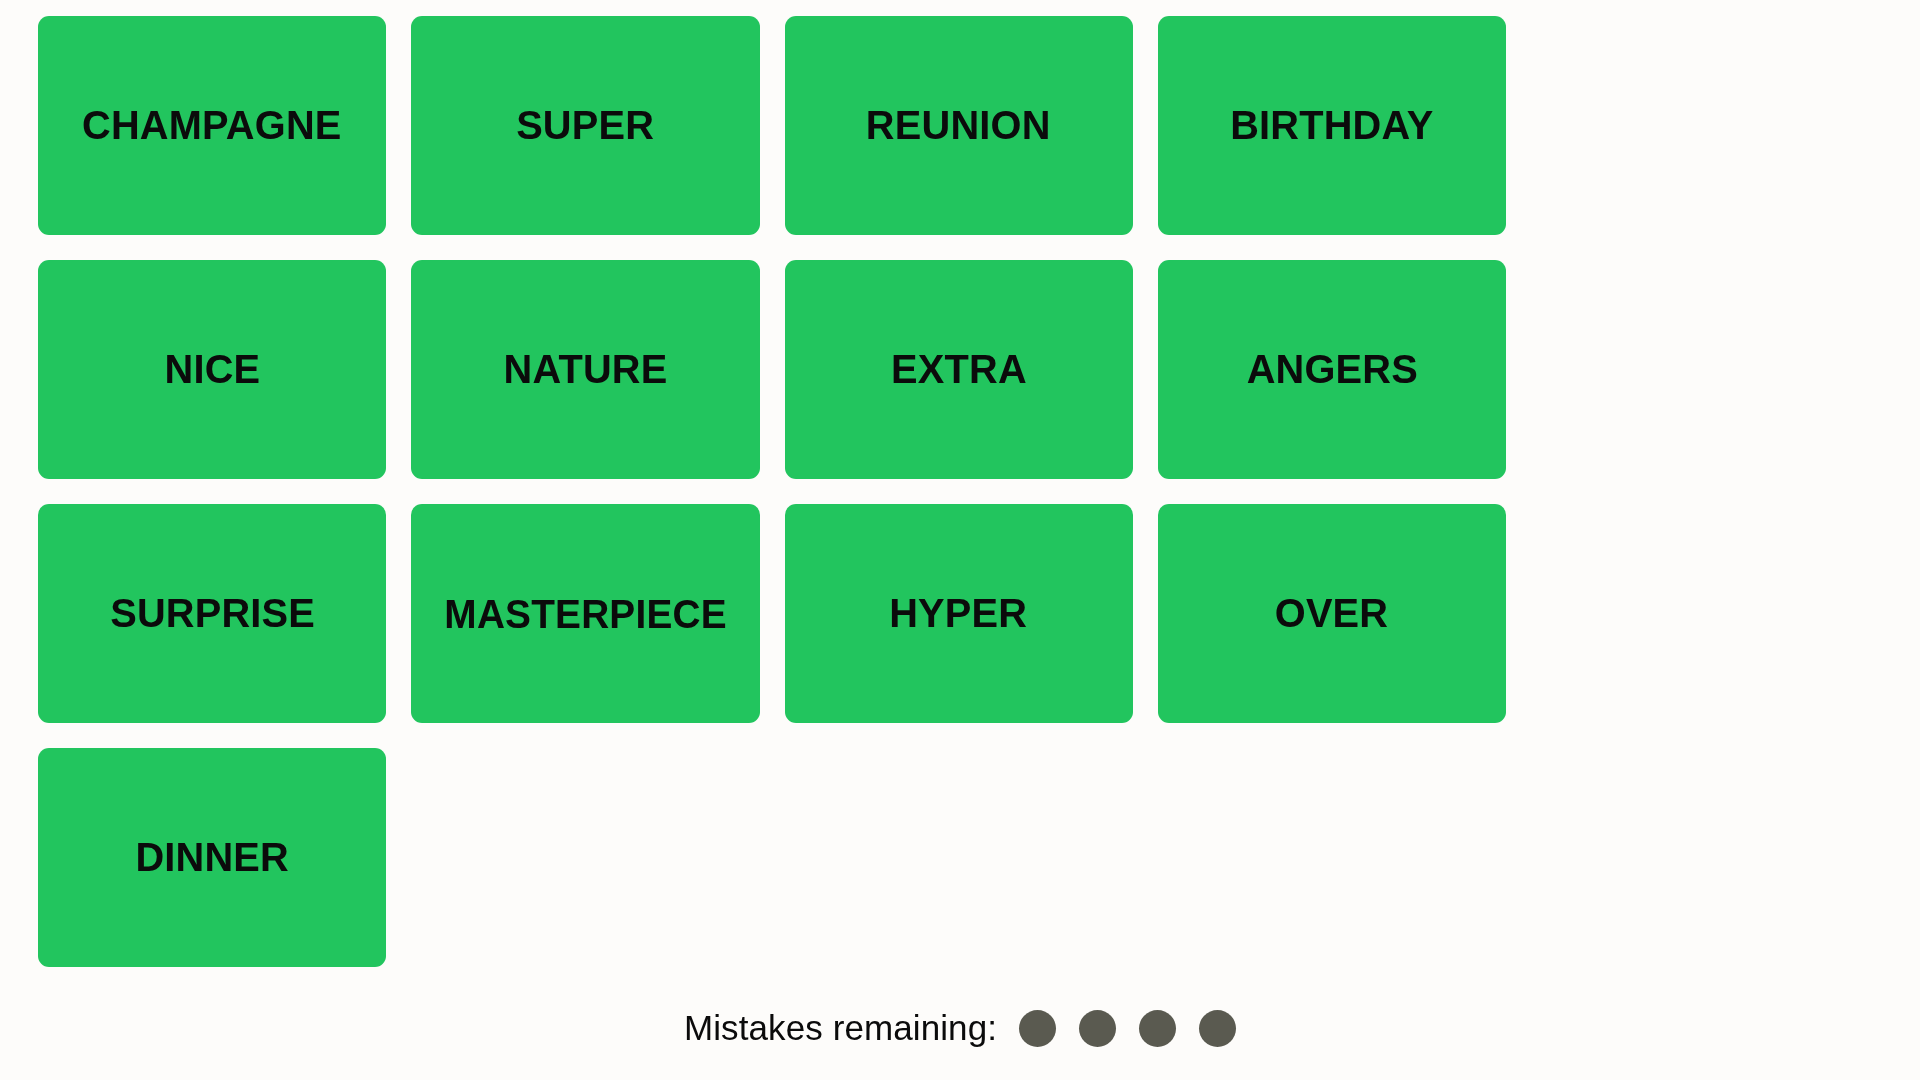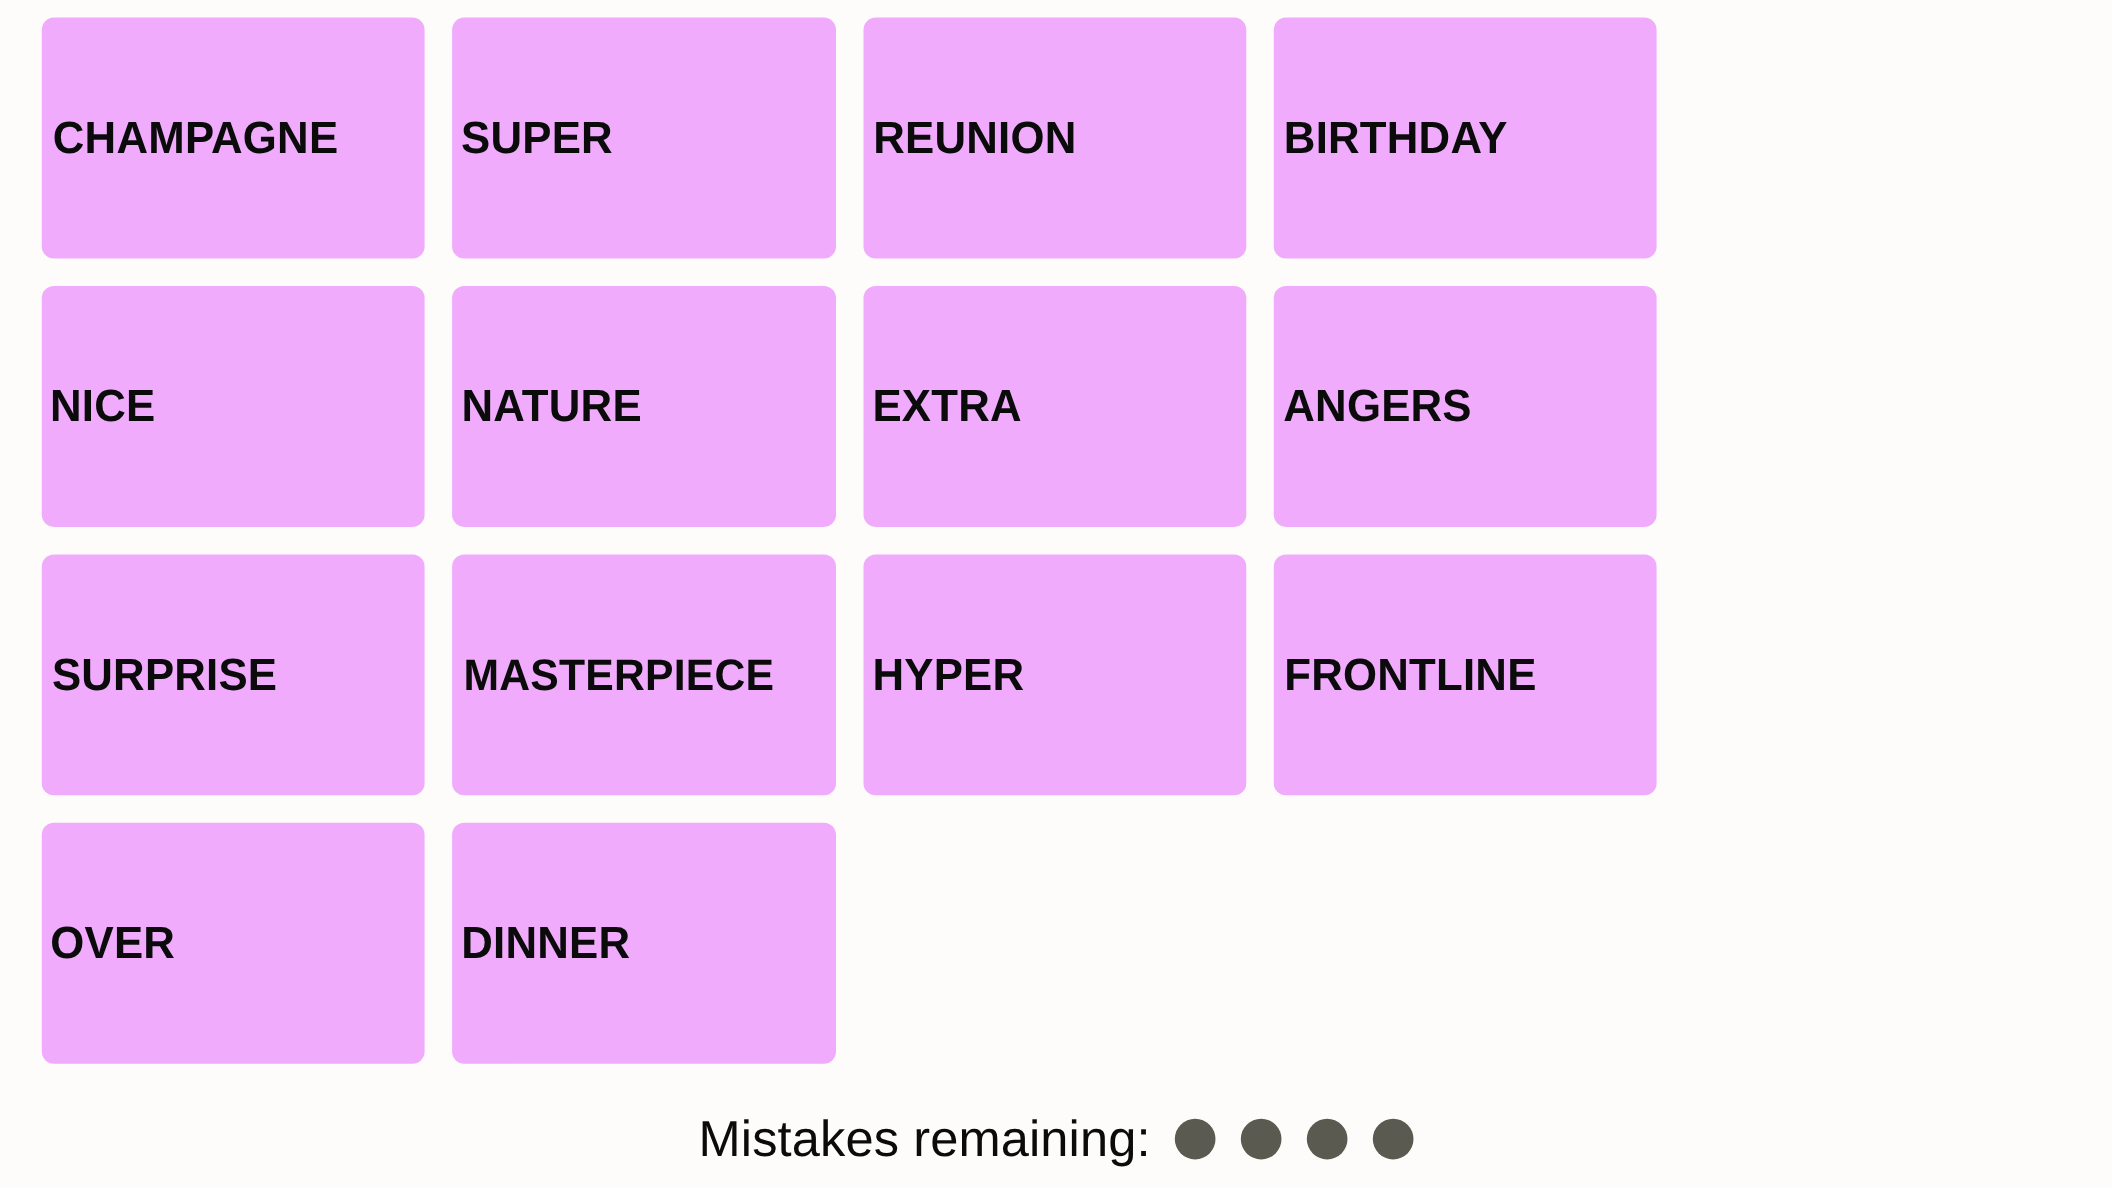--- a/index.html
+++ b/index.html
@@ -29,25 +29,25 @@
     top: 16px;
     width: 1468px;
     display: grid;
     grid-template-columns: repeat(4, 1fr);
     grid-template-rows: repeat(4, 219px);
     column-gap: 25px;
     row-gap: 25px;
   }
 
   .tile {
-    background: #f0abfc;
+    background: #22c55e;
     border-radius: 11px;
     display: flex;
     align-items: center;
-    justify-content: flex-start;
+    justify-content: center;
     border: none;
     padding: 0 6px;
     box-sizing: border-box;
     cursor: pointer;
     user-select: none;
   }
 
   .tile-label {
     font-family: "Liberation Sans", sans-serif;
     font-weight: bold;
@@ -71,21 +71,21 @@
     right: 0;
     top: 1008px;
     display: flex;
     align-items: center;
     justify-content: center;
     gap: 18px;
   }
 
   #mistakes-label {
     font-family: "Liberation Sans", sans-serif;
-    font-size: 46px;
+    font-size: 35px;
     font-weight: normal;
     color: #0B0B0B;
     letter-spacing: 0.1px;
     white-space: nowrap;
   }
 
   #mistakes-dots {
     display: flex;
     align-items: center;
     gap: 23px;
@@ -133,23 +133,20 @@
       <div class="tile">
         <span class="tile-label">SURPRISE</span>
       </div>
       <div class="tile">
         <span class="tile-label long">MASTERPIECE</span>
       </div>
       <div class="tile">
         <span class="tile-label">HYPER</span>
       </div>
       <div class="tile">
-        <span class="tile-label">FRONTLINE</span>
-      </div>
-      <div class="tile">
         <span class="tile-label">OVER</span>
       </div>
       <div class="tile">
         <span class="tile-label">DINNER</span>
       </div>
     </div>
 
   <div id="mistakes-row">
     <span id="mistakes-label">Mistakes remaining:</span>
     <span id="mistakes-dots">

